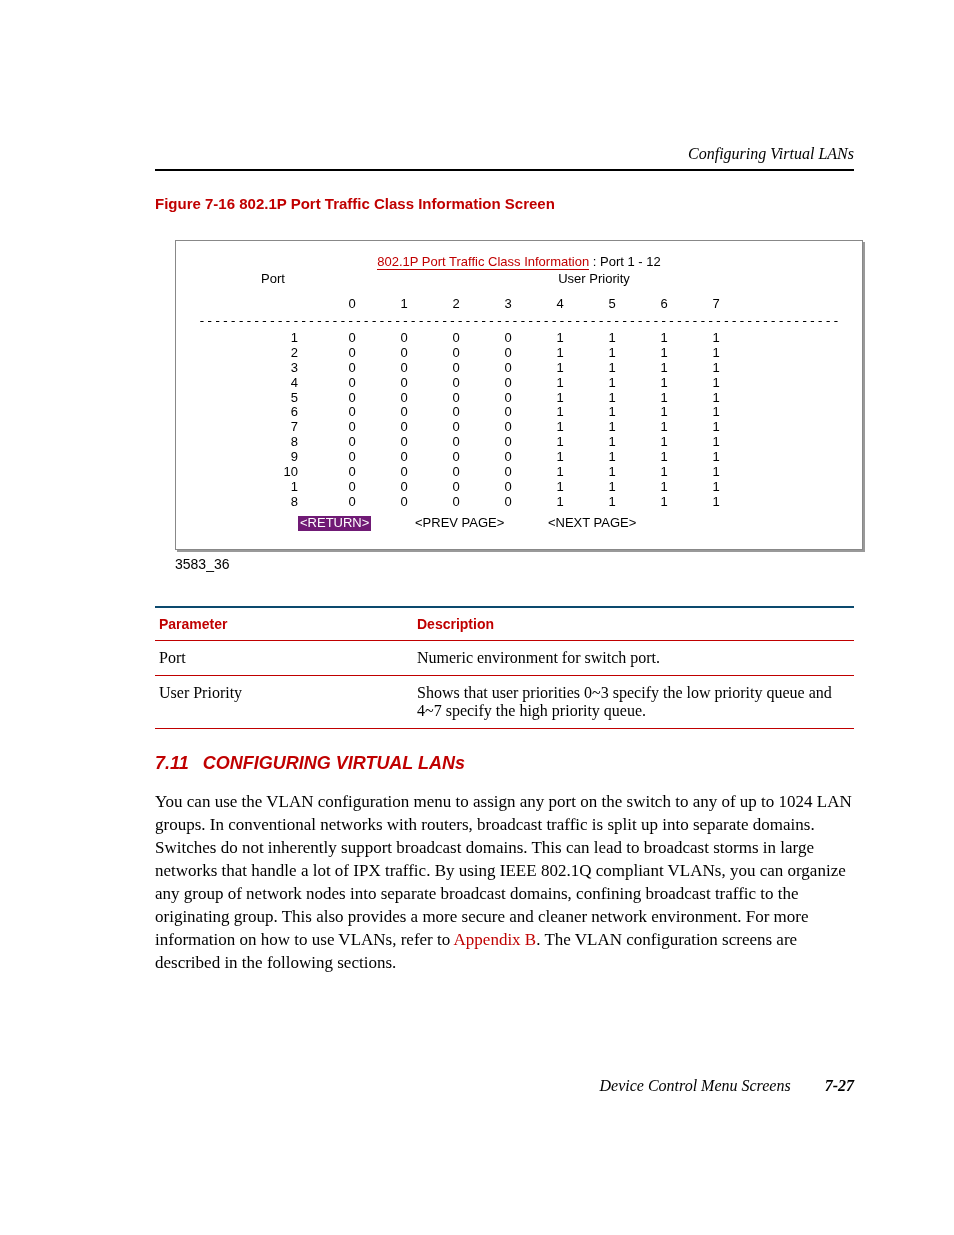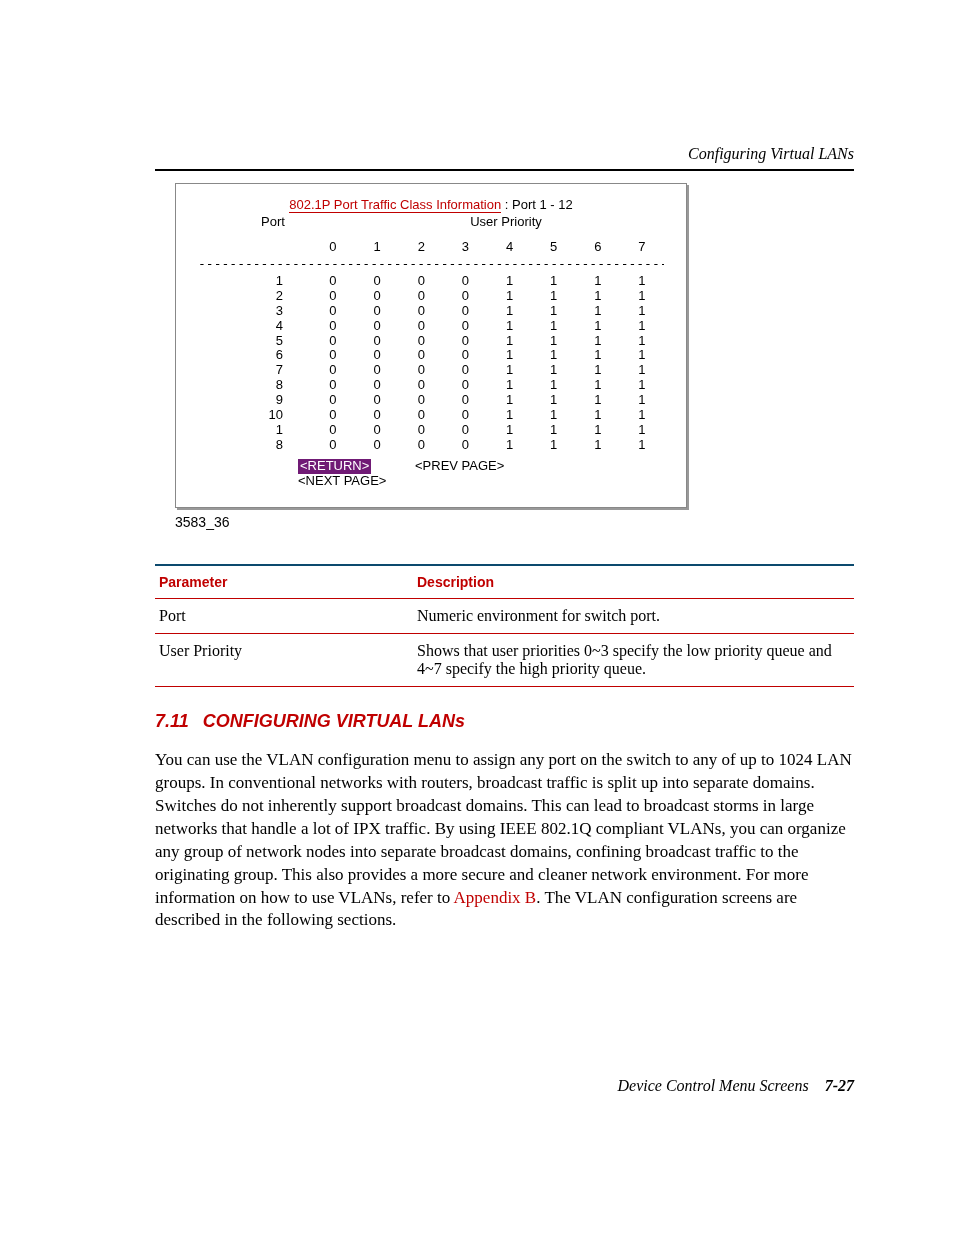--- a/index.html
+++ b/index.html
@@ -32,21 +32,21 @@
     font-weight: bold;
     color: #c00000;
     font-size: 15px;
     margin-top: 40px;
     margin-bottom: 22px;
   }
   .terminal-wrap {
     font-family: Arial, Helvetica, sans-serif;
     font-size: 13px;
     margin-left: 20px;
-    width: 512px;
+    width: 688px;
     position: relative;
     margin-top: 28px;
   }
   .terminal {
     box-sizing: border-box;
     background: #fff;
     padding: 14px 22px 18px 22px;
     line-height: 1.15;
     border:1px solid #888;
     box-shadow: 2px 2px 0 #999;
@@ -123,29 +123,30 @@
     line-height:1.35;
   }
   .body-para .xref { color:#c00000; }
   .footer {
     position:absolute;
     bottom: 140px;
     right: 100px;
     font-style: italic;
     font-size:16px;
   }
-  .footer .pn { font-weight:bold; margin-left:12px; }
+  .footer .pn { font-weight:bold; margin-left:30px; }
 </style>
 </head>
 <body>
 
 <div class="page">
 
   <div class="running-head">Configuring Virtual LANs</div>
 
+  <div class="figcap">Figure 7-16   802.1P Port Traffic Class Information Screen</div>
 
   <div class="terminal-wrap">
     <div class="terminal">
       <div class="scr-title">
         <span class="tred">802.1P Port Traffic Class Information</span><span> : Port  1 - 12</span>
       </div>
       <div class="head-row">
         <div class="head-port">Port</div>
         <div class="head-up">User Priority</div>
       </div>

